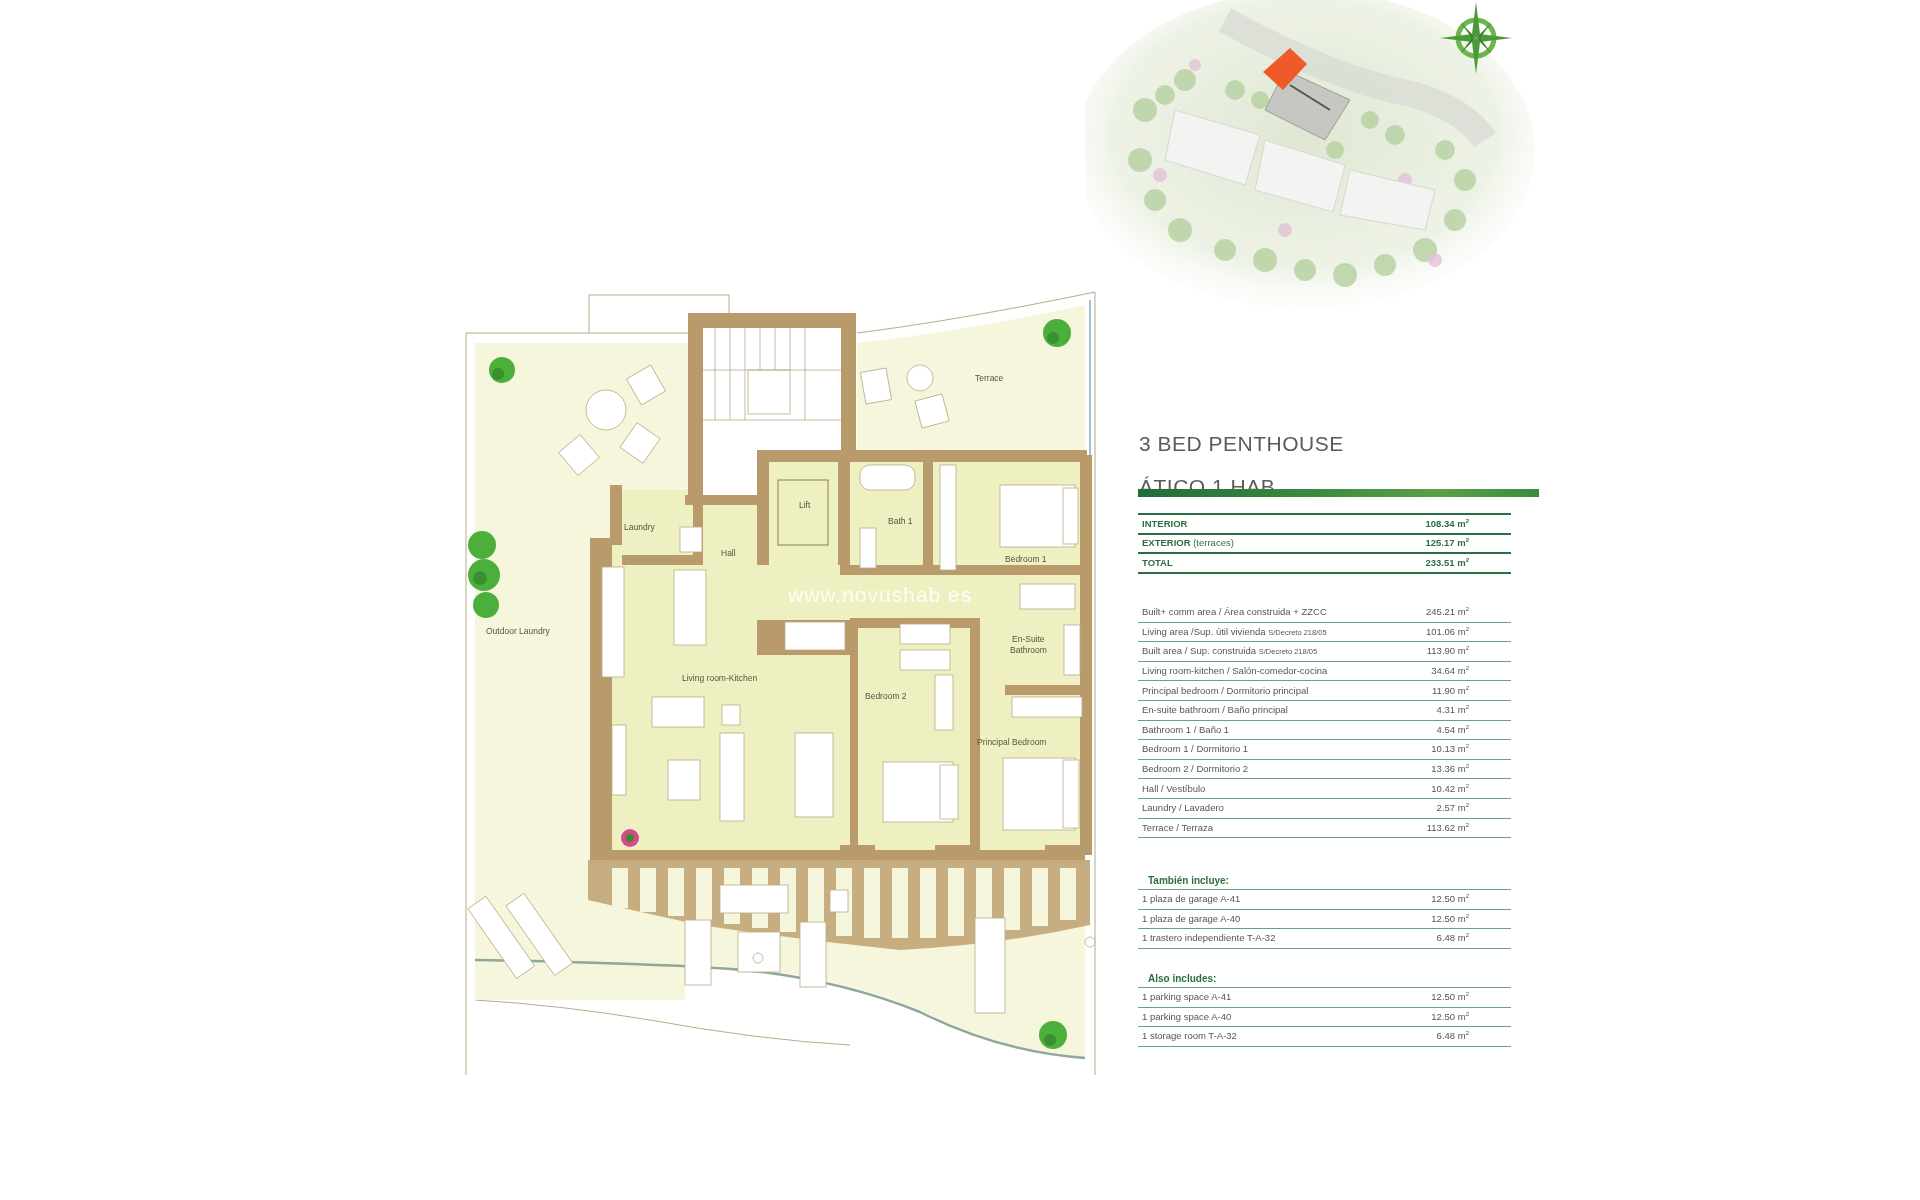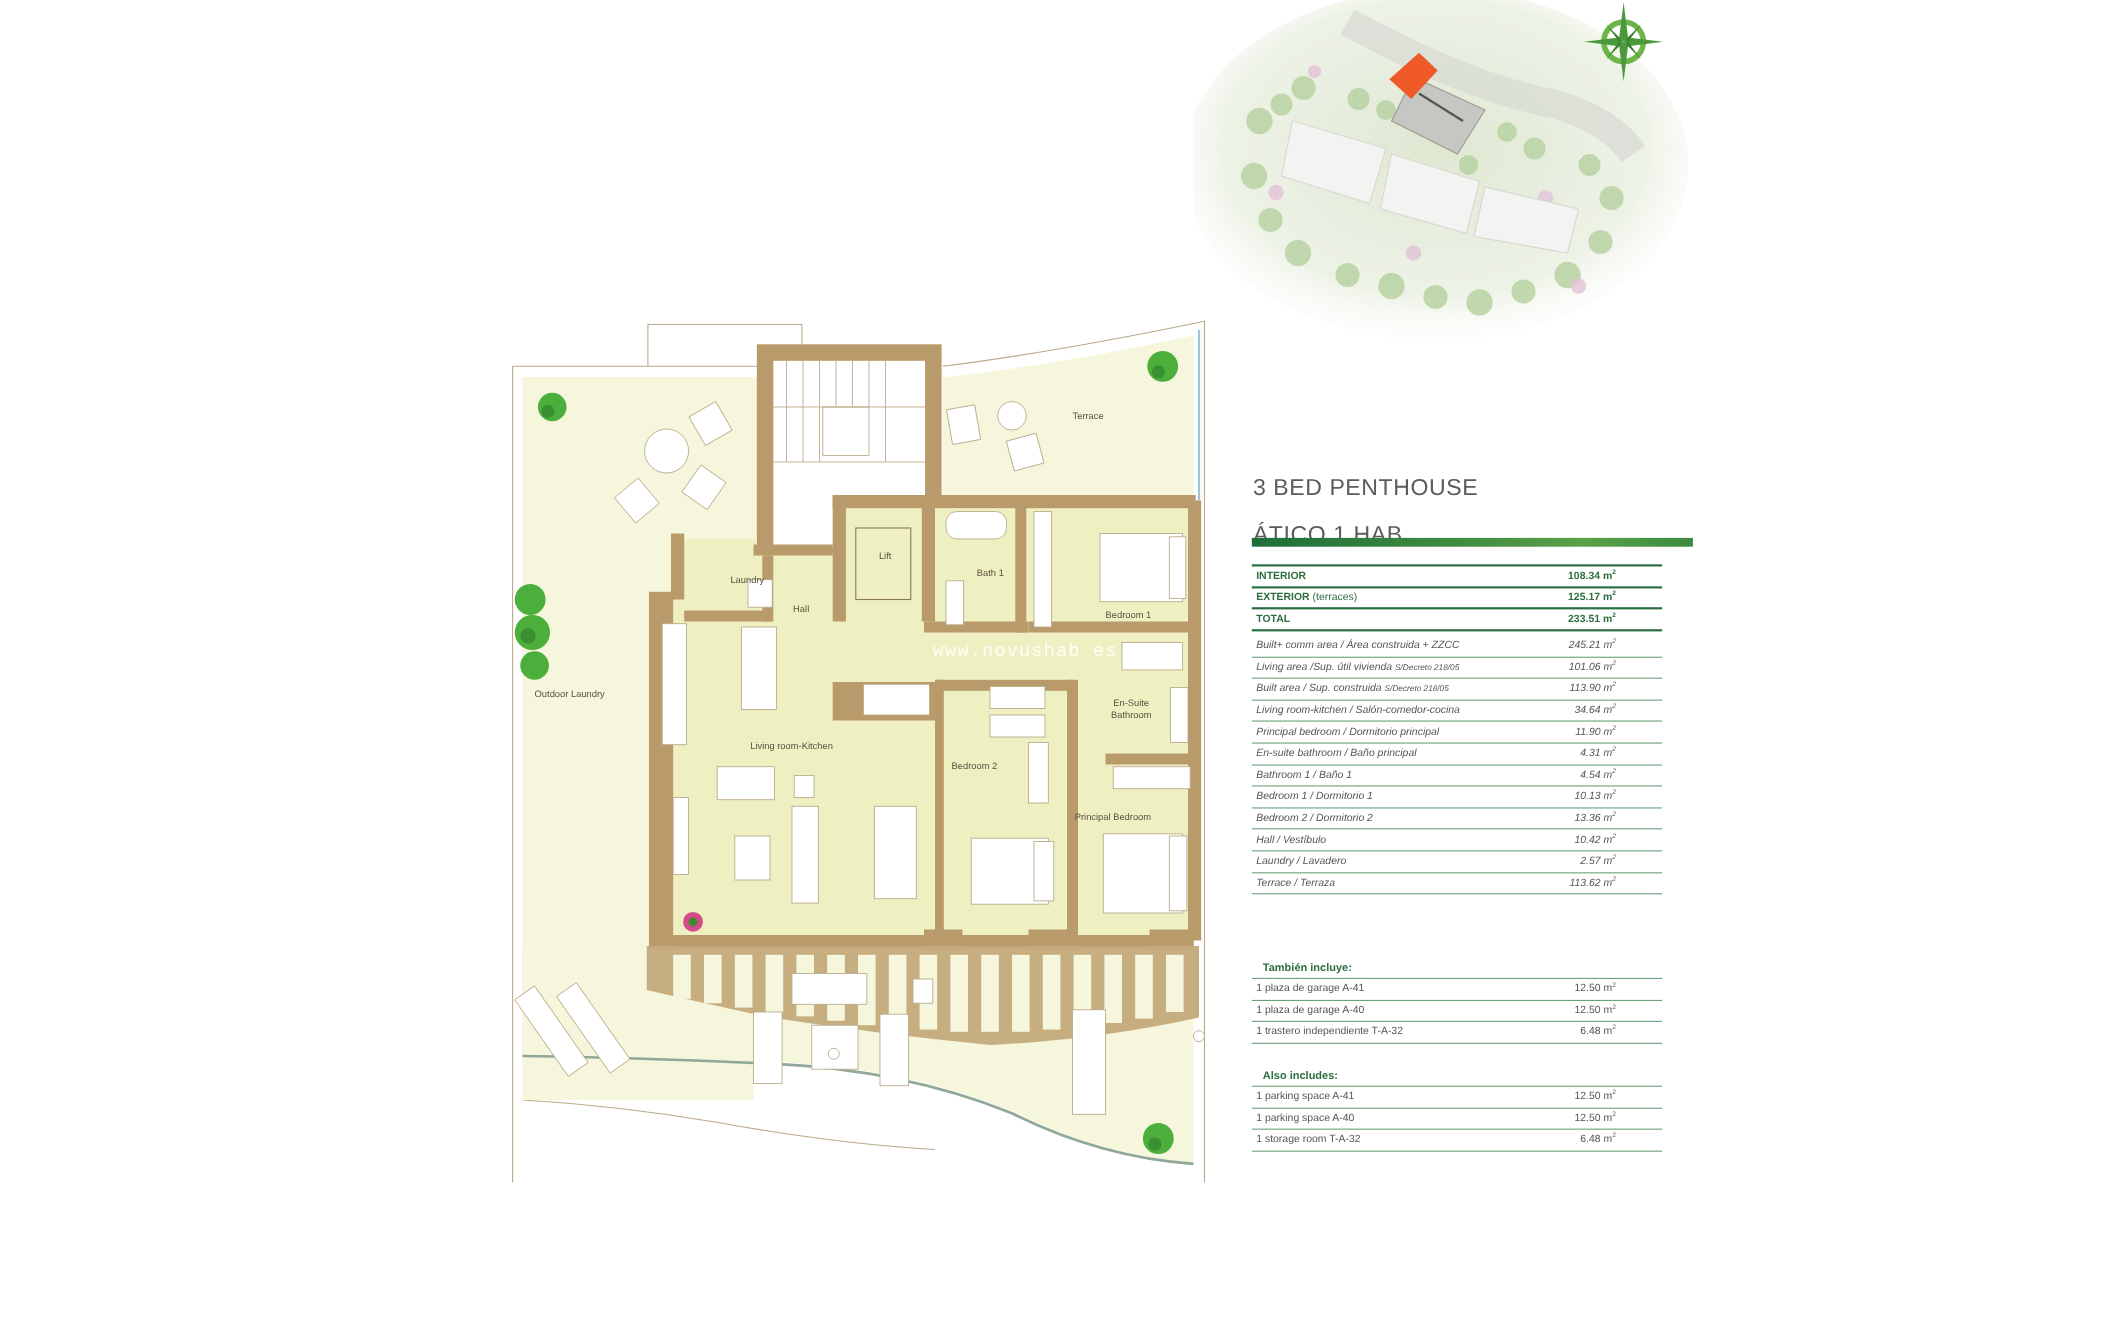--- a/index.html
+++ b/index.html
@@ -8,37 +8,37 @@
 
   
   .sitemap { position: absolute; left: 1085px; top: 0; width: 450px; height: 320px; }
   .sitemap svg { width: 100%; height: 100%; display: block; }
   .compass { position: absolute; left: 1436px; top: 0; width: 80px; height: 78px; }
 
   
   .floorplan { position: absolute; left: 455px; top: 285px; width: 650px; height: 800px; }
   .floorplan svg { width: 100%; height: 100%; display: block; }
   .room-label { position: absolute; font-size: 8.5px; color: #5a5140; white-space: nowrap; font-family: "Liberation Sans", sans-serif; }
-  .watermark { position: absolute; left: 848px; top: 583px; font-size: 17px; color: rgba(255,255,255,0.88); font-family: Liberation Mono, monospace; letter-spacing: 1px; white-space: nowrap; }
+  .watermark { position: absolute; left: 788px; top: 583px; font-size: 21px; color: rgba(255,255,255,0.88); font-family: Liberation Sans, sans-serif; letter-spacing: 1px; white-space: nowrap; }
 
   
   .title-block { position: absolute; left: 1139px; top: 416px; }
   .title-line { font-size: 21px; color: #5b5b5b; letter-spacing: 0.5px; line-height: 31px; font-weight: normal; font-family: "Liberation Sans", sans-serif; margin-top: 12px; }
   .green-bar { position: absolute; left: 1138px; top: 489px; width: 401px; height: 8px; background: linear-gradient(90deg, #1f6e3a 0%, #3d8a3f 45%, #5aa048 75%, #3a8c3f 100%); }
 
   .tbl { position: absolute; left: 1138px; width: 373px; }
   .row { position: relative; height: 19.6px; border-bottom: 2px solid #4d8d63; display: flex; align-items: center; justify-content: space-between; padding: 0 42px 1px 4px; }
   .row .lbl { font-size: 9.5px; color: #555; white-space: nowrap; font-family: "Liberation Sans", sans-serif; }
   .row .val { font-size: 9.5px; color: #555; white-space: nowrap; font-family: "Liberation Sans", sans-serif; }
   .row .small { font-size: 7.5px; }
   .summary { top: 513px; border-top: 2px solid #2c6e44; }
   .summary .row { border-bottom-color: #2c6e44; }
   .summary .lbl, .summary .val { font-weight: bold; color: #2d6e3f; font-size: 9.5px; }
   .summary .lbl .light { font-weight: normal; }
-  .details { top: 578px; font-style: italic; }
+  .details { top: 603px; }
   .details .row { border-bottom: 1.5px solid #6aa07a; }
   .extra-header { position: absolute; left: 1148px; font-size: 10px; font-weight: bold; color: #2d6e3f; font-family: "Liberation Sans", sans-serif; }
   .extra .row { border-bottom: 1.5px solid #6aa07a; }
   .extra { border-top: 1.5px solid #6aa07a; }
   .extra1 { top: 889px; }
   .extra2 { top: 987px; }
   sup { font-size: 6px; vertical-align: super; line-height: 0; }
 </style>
 </head>
 <body>
@@ -283,21 +283,21 @@
       </g>
       <circle cx="630" cy="838" r="9" fill="#d44a8a"></circle>
       <circle cx="630" cy="838" r="4" fill="#3a8a30"></circle>
     </g>
   </svg>
 </div>
 
 <div class="room-label" style="left:975px;top:373px;">Terrace</div>
 <div class="room-label" style="left:799px;top:500px;">Lift</div>
 <div class="room-label" style="left:888px;top:516px;">Bath 1</div>
-<div class="room-label" style="left:664px;top:522px;">Laundry</div>
+<div class="room-label" style="left:624px;top:522px;">Laundry</div>
 <div class="room-label" style="left:721px;top:548px;">Hall</div>
 <div class="room-label" style="left:1005px;top:554px;text-align:right;">Bedroom 1</div>
 <div class="room-label" style="left:486px;top:626px;">Outdoor Laundry</div>
 <div class="room-label" style="left:682px;top:673px;">Living room-Kitchen</div>
 <div class="room-label" style="left:865px;top:691px;">Bedroom 2</div>
 <div class="room-label" style="left:1012px;top:634px;">En-Suite</div>
 <div class="room-label" style="left:1010px;top:645px;">Bathroom</div>
 <div class="room-label" style="left:977px;top:737px;">Principal Bedroom</div>
 
 <div class="watermark">www.novushab        es</div>

